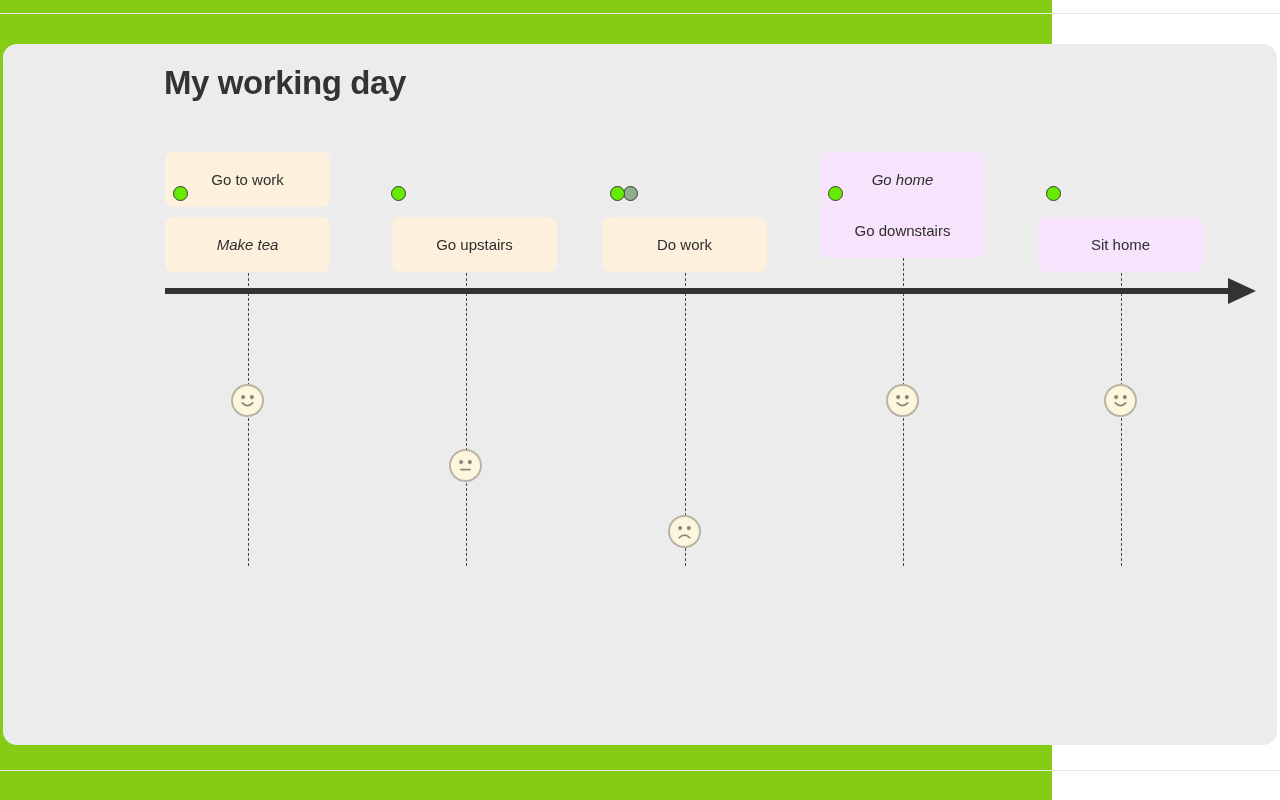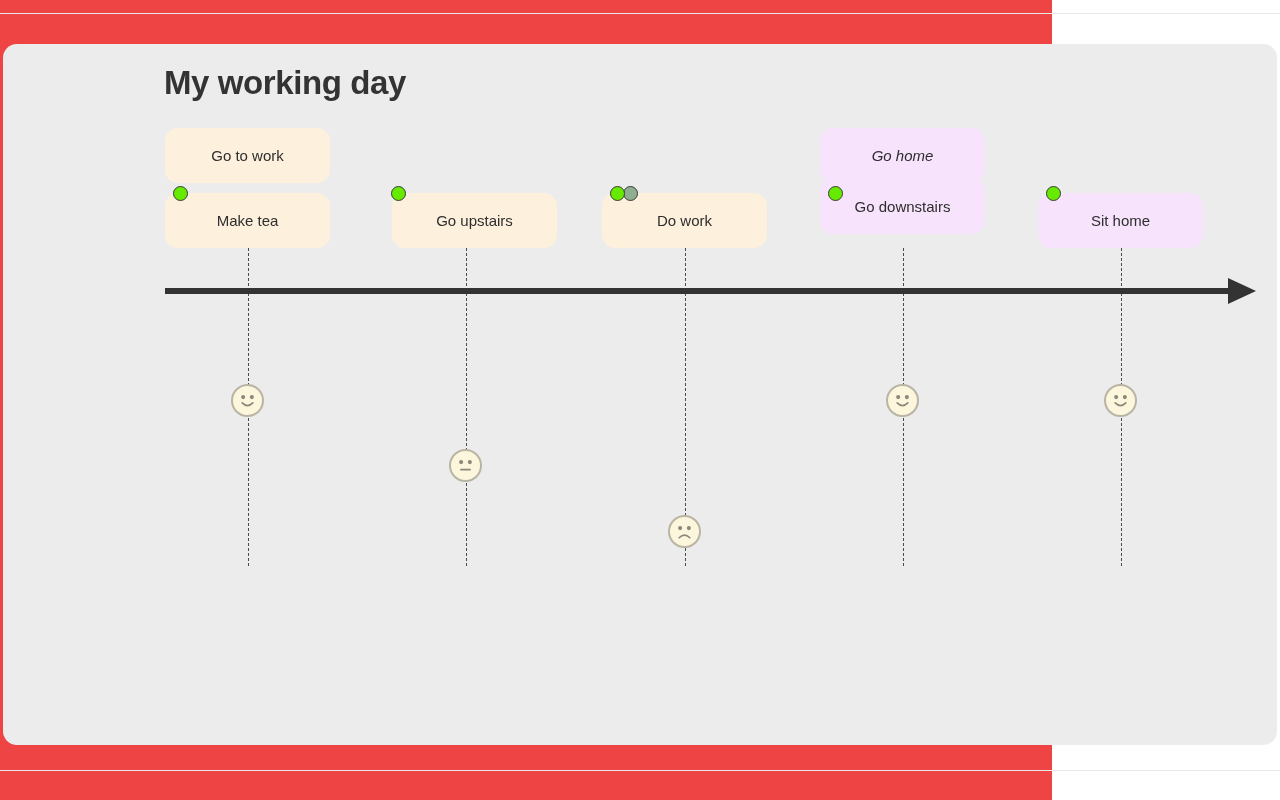--- a/index.html
+++ b/index.html
@@ -9,21 +9,21 @@
     width: 1280px;
     height: 800px;
     overflow: hidden;
     font-family: "Liberation Sans", sans-serif;
   }
 
   #root {
     position: relative;
     width: 1052px;
     height: 800px;
-    background: #ef4444;
+    background: #84cc16;
   }
 
   
   .page-rule {
     position: absolute;
     left: 0;
     width: 1280px;
     height: 1px;
     background: #e8e8e8;
   }
@@ -107,27 +107,28 @@
     width: 0;
     border-left: 1.6px dashed #4a4a4a;
     top: 248px;
     height: 318px;
   }
 
   
   .task-box {
     position: absolute;
     height: 55px;
-    border-radius: 13px;
+    border-radius: 8px;
     display: flex;
     align-items: center;
     justify-content: center;
     font-size: 15px;
     color: #2e2e2e;
     box-sizing: border-box;
+    margin-top: 24px;
   }
   .task-box.cream { background: #fdf0dc; }
   .task-box.lilac { background: #f7e3fb; }
 
   
   .marker-dot {
     position: absolute;
     width: 15px;
     height: 15px;
     border-radius: 50%;
@@ -156,21 +157,21 @@
   <div class="page-rule bottom"></div>
 
   <div class="canvas"></div>
 
   <div class="title">My working day</div>
 
 
   <div id="timeline-layer">
       <div class="vline" style="left: 247.5px;"></div>
       <div class="task-box cream" style="left: 165px; top: 128px; width: 165px;">Go to work</div>
-      <div class="task-box cream" style="left: 165px; top: 193px; width: 165px;">Make tea</div>
+      <div class="task-box cream" style="left: 165px; top: 193px; width: 165px; font-style: italic;">Make tea</div>
       <div class="marker-dot" style="left: 173px; top: 186px; background: rgb(102, 234, 0); z-index: 10;"></div>
       <div class="face" style="left: 231px; top: 384px;">
         <svg width="29" height="29" viewBox="0 0 30 30">
           <circle cx="10.5" cy="11.5" r="2.1" fill="#8c8778"></circle>
           <circle cx="19.5" cy="11.5" r="2.1" fill="#8c8778"></circle>
           <path d="M9.5 17.5 Q15 23 20.5 17.5" fill="none" stroke="#8c8778" stroke-width="1.7" stroke-linecap="round"></path>
         </svg>
       </div>
       <div class="vline" style="left: 465.5px;"></div>
       <div class="task-box cream" style="left: 392px; top: 193px; width: 165px; text-align: right;">Go upstairs</div>

